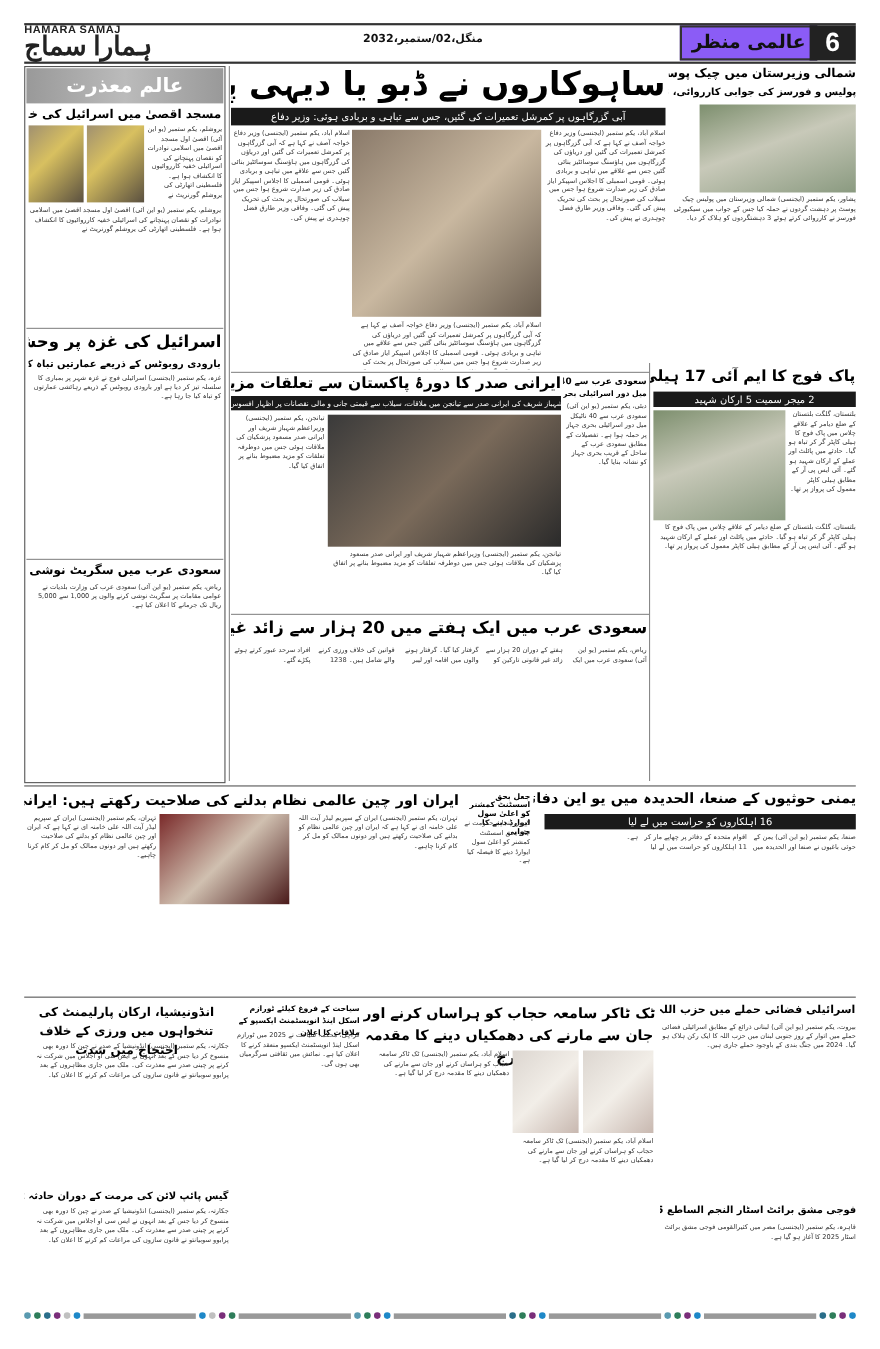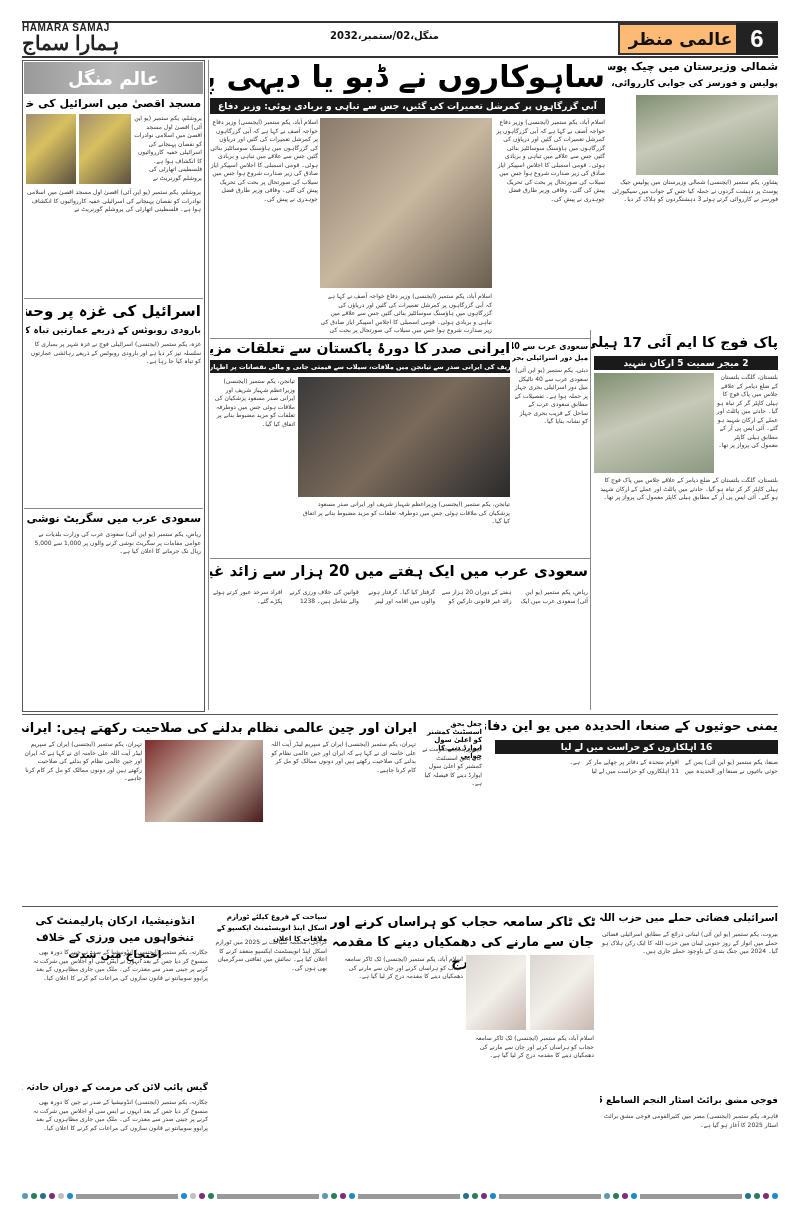--- a/index.html
+++ b/index.html
@@ -2,26 +2,26 @@
 <html><head>
 <meta charset="utf-8">
 <style>
   * { box-sizing: border-box; margin: 0; padding: 0; }
   body { width: 800px; height: 1226px; background: #fff; font-family: "DejaVu Sans", sans-serif; color: #111; overflow: hidden; position: relative; }
   .abs { position: absolute; }
   .rtl { direction: rtl; text-align: right; }
   .masthead-rule { left: 22px; right: 22px; height: 2px; background: #333; }
   .logo-box { left: 22px; top: 22px; width: 130px; height: 34px; }
   .logo-en { font-family: "Liberation Sans", sans-serif; font-weight: bold; font-size: 10px; letter-spacing: 0.5px; color: #222; }
-  .logo-ur { font-family: Liberation Sans, sans-serif; font-weight: bold; font-size: 20px; color: #222; line-height: 20px; }
+  .logo-ur { font-family: Liberation Serif, serif; font-weight: bold; font-size: 24px; color: #222; line-height: 20px; }
   .date { top: 30px; left: 330px; font-size: 10px; font-weight: bold; }
-  .section-box { top: 23px; left: 618px; width: 125px; height: 32px; border: 2px solid #333; font-size: 17px; font-weight: bold; display:flex; align-items:center; justify-content:center; background:#fdba74; }
+  .section-box { top: 23px; left: 618px; width: 125px; height: 32px; border: 2px solid #333; font-size: 17px; font-weight: bold; display:flex; align-items:center; justify-content:center; background:#8b5cf6; }
   .page-num { top: 23px; left: 736px; width: 42px; height: 32px; background: #222; color: #fff; font-size: 24px; font-weight: bold; display:flex; align-items:center; justify-content:center; font-family: "Liberation Sans", sans-serif; }
   .headline { font-weight: bold; color: #000; white-space: nowrap; overflow: hidden; }
-  .subhead-bar { background: #1a1a1a; color: #fff; font-weight: bold; display:flex; align-items:center; justify-content:center; white-space:nowrap; overflow:hidden; }
+  .subhead-bar { background: #1a1a1a; color: #fff; font-weight: normal; display:flex; align-items:center; justify-content:center; white-space:nowrap; overflow:hidden; }
   .body-text { font-size: 6px; line-height: 8.5px; color: #333; overflow: hidden; }
   .photo { background: linear-gradient(135deg,#8a7a6a,#c9b8a0 50%,#6b5e50); }
   .photo.green { background: linear-gradient(160deg,#7d8f6e,#c8c9b9 45%,#8a9a80); }
   .photo.dark { background: linear-gradient(135deg,#3a3a3a,#7a6a5a 50%,#2a2a2a); }
   .photo.red { background: linear-gradient(135deg,#7a2a2a,#d0c0b0 50%,#4a1a1a); }
   .photo.light { background: linear-gradient(135deg,#dcd6d0,#f2eee8 50%,#c8b8b0); }
   .photo.yellow { background: linear-gradient(135deg,#a09070,#d8c060 40%,#5a5040); }
   .box-border { border: 1px solid #555; }
   .vrule { width: 1px; background: #888; }
   .hrule { height: 1px; background: #888; }
@@ -37,21 +37,21 @@
 <div class="abs masthead-rule" style="top:56px;"></div>
 <div class="abs logo-box">
   <div class="logo-en">HAMARA SAMAJ</div>
   <div class="logo-ur rtl" style="text-align:left;">ہمارا سماج</div>
 </div>
 <div class="abs date rtl">منگل،02/ستمبر،2032</div>
 <div class="abs section-box rtl">عالمی منظر</div>
 <div class="abs page-num">6</div>
 
 <div class="abs box-border" style="left:22px; top:60px; width:183px; height:652px;"></div>
-<div class="abs alam-banner rtl" style="left:24px; top:62px; width:179px; height:32px;">عالم منگل</div>
+<div class="abs alam-banner rtl" style="left:24px; top:62px; width:179px; height:32px;">عالم معذرت</div>
 <div class="abs headline rtl" style="left:26px; top:97px; width:175px; font-size:11px;">مسجد اقصیٰ میں اسرائیل کی خفیہ کھدائی کی ویڈیو لیک</div>
 <div class="abs photo yellow" style="left:26px; top:114px; width:50px; height:70px;"></div>
 <div class="abs photo yellow" style="left:79px; top:114px; width:52px; height:70px;"></div>
 <div class="abs body-text rtl" style="left:134px; top:114px; width:68px; height:70px;">یروشلم، یکم ستمبر (یو این آئی) اقصیٰ اول مسجد اقصیٰ میں اسلامی نوادرات کو نقصان پہنچانے کی اسرائیلی خفیہ کارروائیوں کا انکشاف ہوا ہے۔ فلسطینی اتھارٹی کی یروشلم گورنریٹ نے</div>
 <div class="abs body-text rtl" style="left:26px; top:188px; width:175px; height:108px;">یروشلم، یکم ستمبر (یو این آئی) اقصیٰ اول مسجد اقصیٰ میں اسلامی نوادرات کو نقصان پہنچانے کی اسرائیلی خفیہ کارروائیوں کا انکشاف ہوا ہے۔ فلسطینی اتھارٹی کی یروشلم گورنریٹ نے</div>
 <div class="abs hrule" style="left:24px; top:298px; width:179px;"></div>
 <div class="abs headline rtl" style="left:26px; top:302px; width:175px; font-size:15px; text-align:center;">اسرائیل کی غزہ پر وحشیانہ بمباری</div>
 <div class="abs headline rtl" style="left:26px; top:325px; width:175px; font-size:9px; text-align:center;">بارودی روبوٹس کے ذریعے عمارتیں تباہ کرنا شروع کردیں</div>
 <div class="abs body-text rtl" style="left:26px; top:340px; width:175px; height:165px;">غزہ، یکم ستمبر (ایجنسی) اسرائیلی فوج نے غزہ شہر پر بمباری کا سلسلہ تیز کر دیا ہے اور بارودی روبوٹس کے ذریعے رہائشی عمارتوں کو تباہ کیا جا رہا ہے۔</div>
 <div class="abs hrule" style="left:24px; top:508px; width:179px;"></div>

